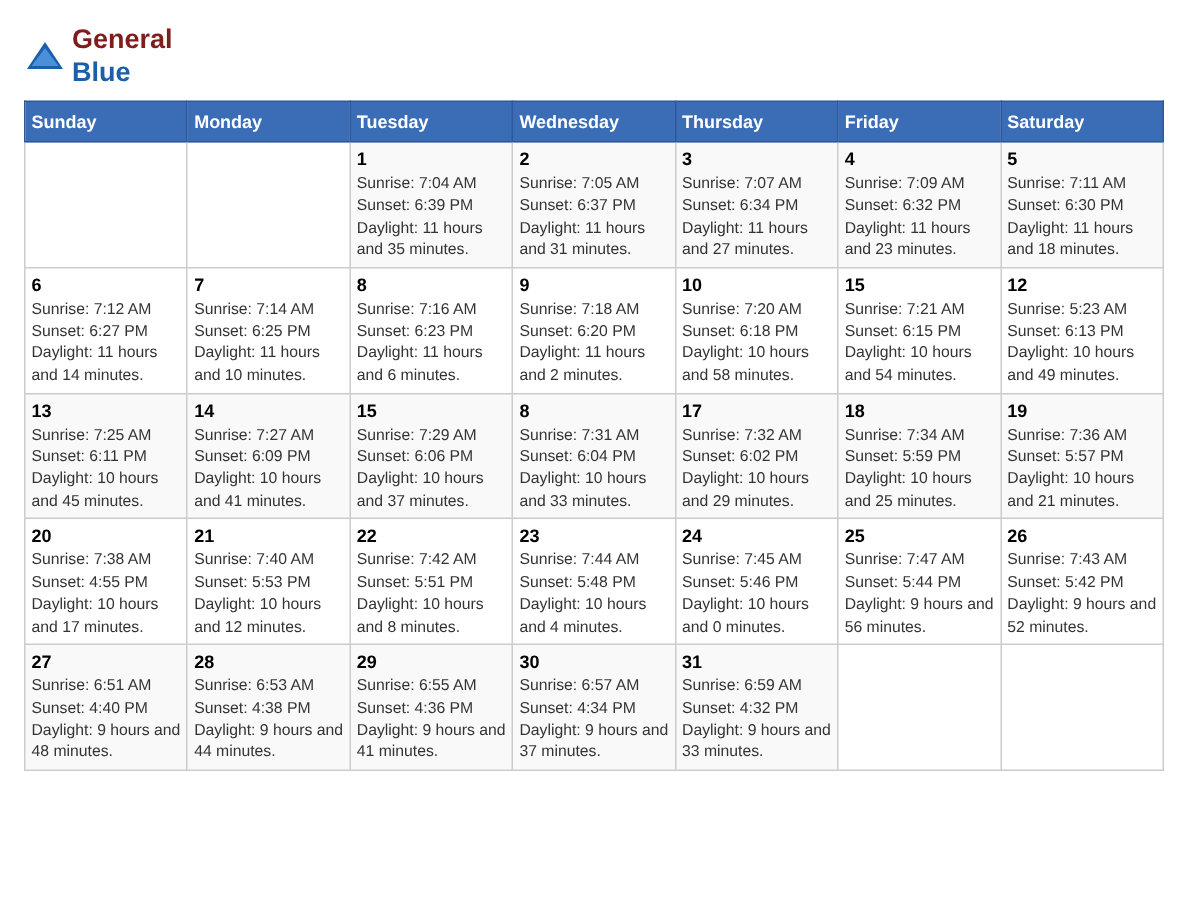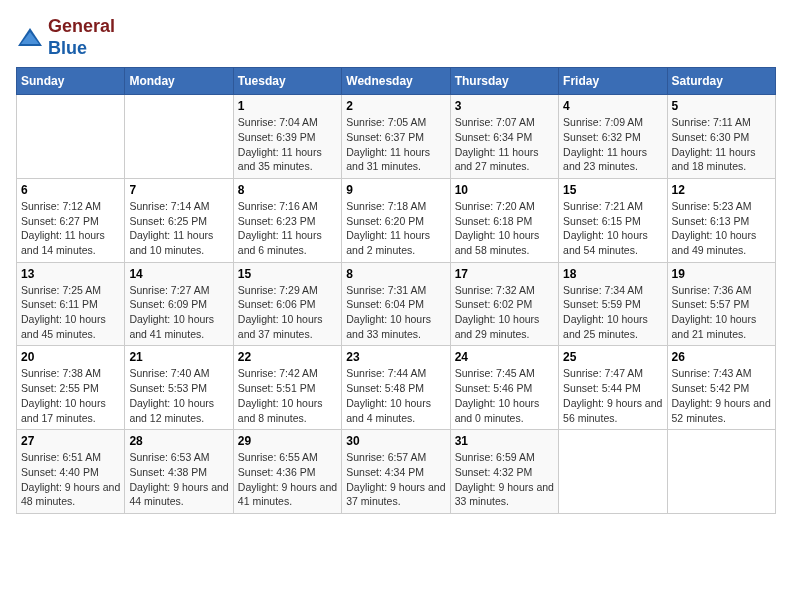--- a/index.html
+++ b/index.html
@@ -228,21 +228,21 @@
           <span class="day-num">19</span>
           <div class="day-detail">Sunrise: 7:36 AM
 Sunset: 5:57 PM
 Daylight: 10 hours and 21 minutes.</div>
         </td>
       </tr>
       <tr>
         <td>
           <span class="day-num">20</span>
           <div class="day-detail">Sunrise: 7:38 AM
-Sunset: 2:55 PM
+Sunset: 4:55 PM
 Daylight: 10 hours and 17 minutes.</div>
         </td>
         <td>
           <span class="day-num">21</span>
           <div class="day-detail">Sunrise: 7:40 AM
 Sunset: 5:53 PM
 Daylight: 10 hours and 12 minutes.</div>
         </td>
         <td>
           <span class="day-num">22</span>

